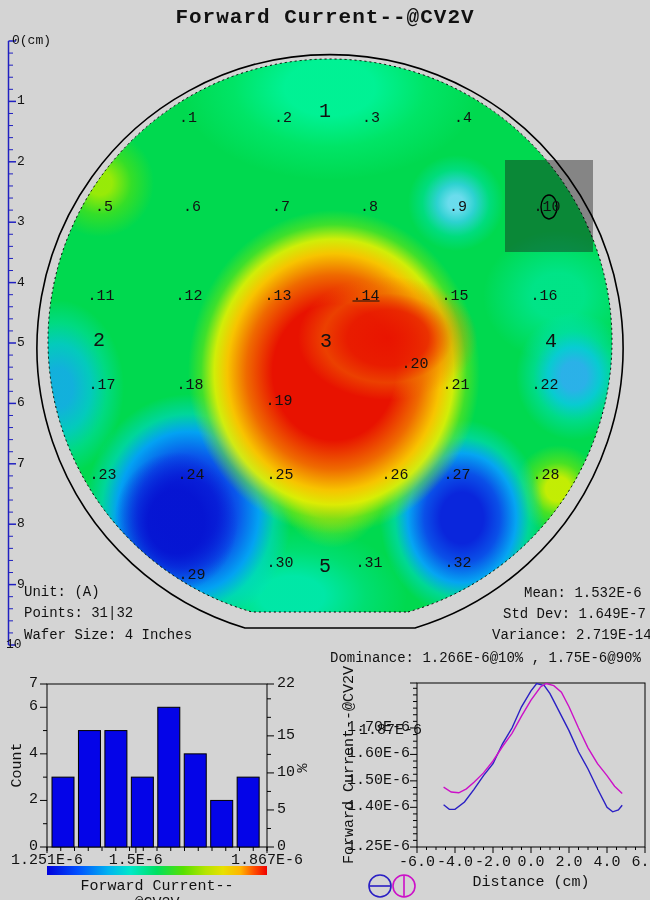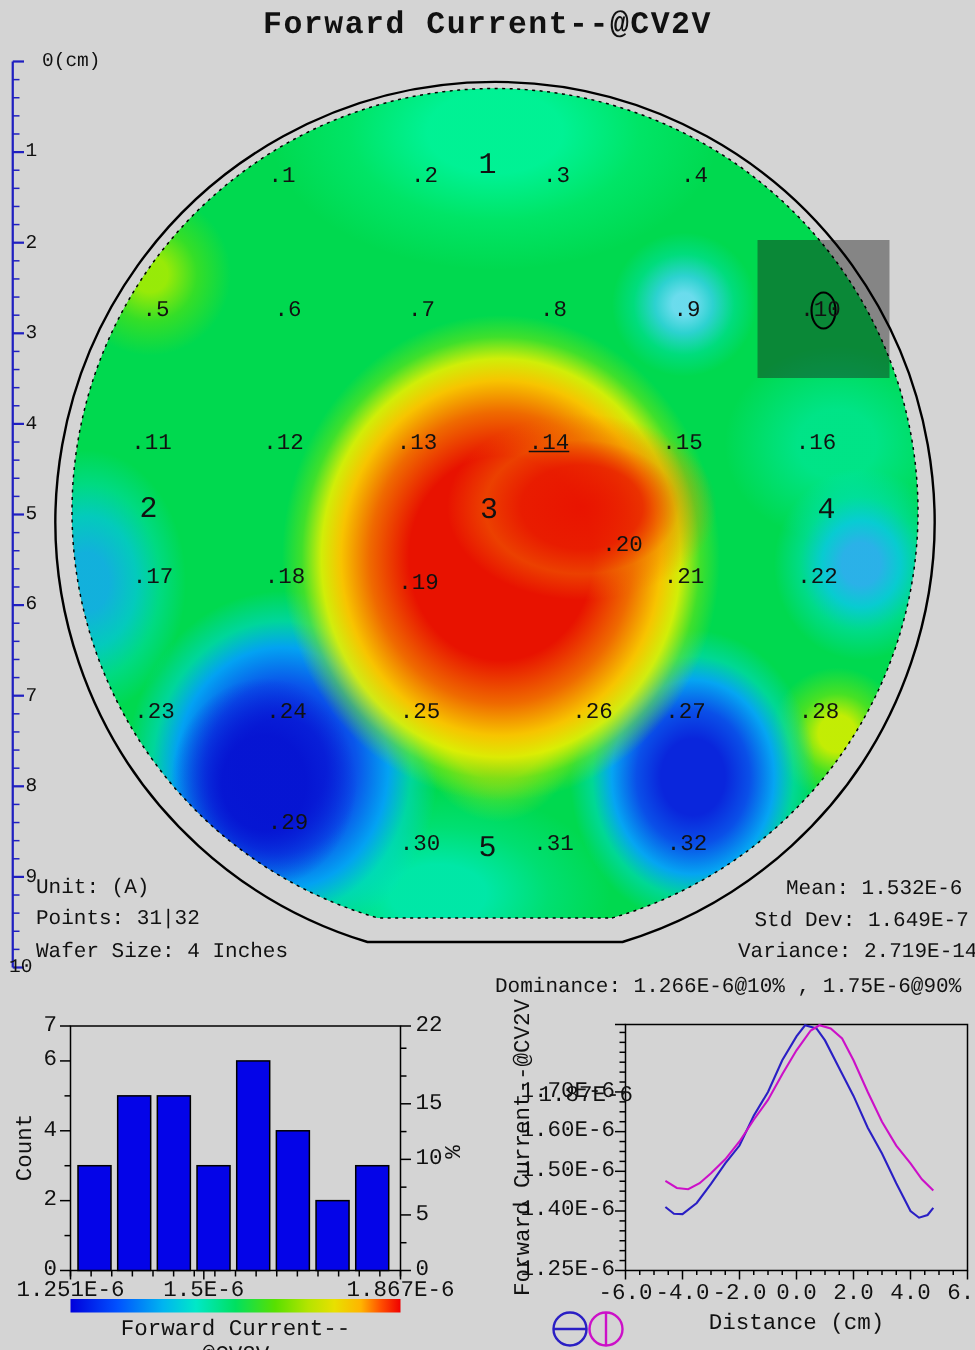--- a/index.html
+++ b/index.html
@@ -231,42 +231,42 @@
       <div class="wlabel" style="left: 458px; top: 207px;">.9</div>
       <div class="wlabel" style="left: 547px; top: 207px;">.10</div>
       <div class="wlabel" style="left: 101px; top: 296px;">.11</div>
       <div class="wlabel" style="left: 189px; top: 296px;">.12</div>
       <div class="wlabel" style="left: 278px; top: 296px;">.13</div>
       <div class="wlabel" style="left: 366px; top: 296px; text-decoration: underline;">.14</div>
       <div class="wlabel" style="left: 455px; top: 296px;">.15</div>
       <div class="wlabel" style="left: 544px; top: 296px;">.16</div>
       <div class="wlabel" style="left: 102px; top: 385px;">.17</div>
       <div class="wlabel" style="left: 190px; top: 385px;">.18</div>
-      <div class="wlabel" style="left: 279px; top: 389px; text-align: center;">.19</div>
+      <div class="wlabel" style="left: 279px; top: 401px; text-align: center;">.19</div>
       <div class="wlabel" style="left: 367px; top: 364px; margin-left: 48px;">.20</div>
       <div class="wlabel" style="left: 456px; top: 385px;">.21</div>
       <div class="wlabel" style="left: 545px; top: 385px;">.22</div>
       <div class="wlabel" style="left: 103px; top: 475px;">.23</div>
       <div class="wlabel" style="left: 191px; top: 475px;">.24</div>
       <div class="wlabel" style="left: 280px; top: 475px;">.25</div>
       <div class="wlabel" style="left: 368px; top: 475px; margin-left: 27px;">.26</div>
       <div class="wlabel" style="left: 457px; top: 475px;">.27</div>
       <div class="wlabel" style="left: 546px; top: 475px;">.28</div>
-      <div class="wlabel" style="left: 192px; top: 549px;">.29</div>
+      <div class="wlabel" style="left: 192px; top: 575px;">.29</div>
       <div class="wlabel" style="left: 280px; top: 563px;">.30</div>
       <div class="wlabel" style="left: 369px; top: 563px;">.31</div>
       <div class="wlabel" style="left: 458px; top: 563px;">.32</div>
       <div class="wregion" style="left: 325px; top: 111px;">1</div>
       <div class="wregion" style="left: 99px; top: 340px;">2</div>
       <div class="wregion" style="left: 326px; top: 341px;">3</div>
       <div class="wregion" style="left: 551px; top: 341px;">4</div>
       <div class="wregion" style="left: 325px; top: 566px;">5</div>
     </div>
   <div id="ruler-labels">
-      <div class="rlabel" style="left: 28px; top: 33px; font-family: Liberation Mono, monospace;">0(cm)</div>
+      <div class="rlabel" style="left: 12px; top: 33px; font-family: Liberation Mono, monospace;">0(cm)</div>
       <div class="rlabel" style="left: 17px; top: 93.4px;">1</div>
       <div class="rlabel" style="left: 17px; top: 153.8px;">2</div>
       <div class="rlabel" style="left: 17px; top: 214.2px;">3</div>
       <div class="rlabel" style="left: 17px; top: 274.6px;">4</div>
       <div class="rlabel" style="left: 17px; top: 335px;">5</div>
       <div class="rlabel" style="left: 17px; top: 395.4px;">6</div>
       <div class="rlabel" style="left: 17px; top: 455.8px;">7</div>
       <div class="rlabel" style="left: 17px; top: 516.2px;">8</div>
       <div class="rlabel" style="left: 17px; top: 576.6px;">9</div>
       <div class="rlabel" style="left: 6px; top: 637px;">10</div>

